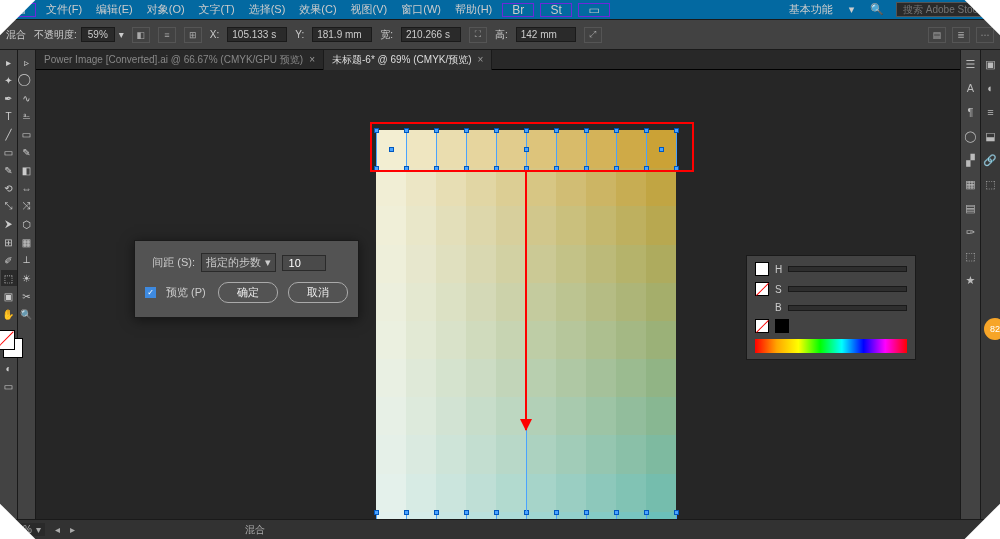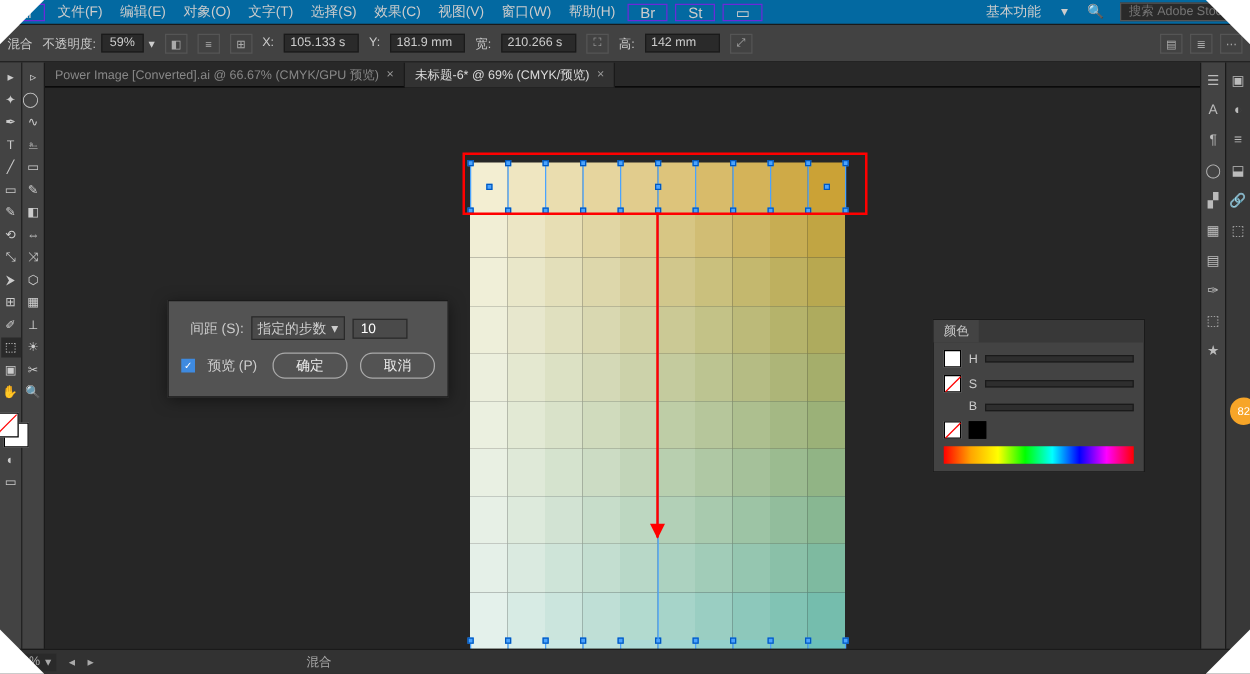--- a/index.html
+++ b/index.html
@@ -367,23 +367,20 @@
         <div class="dlg-buttons">
           <span class="chk">✓</span>
           <span>预览 (P)</span>
           <button class="pill" style="margin-left:auto">确定</button>
           <button class="pill">取消</button>
         </div>
       </div>
     </div>
 
     <div class="color-panel">
-      <div class="cp-tab">
-          <span>颜色</span>
-        </div>
       <div class="cp-body">
         <div class="cp-row">
           <div class="sw"></div>
           <span>H</span>
           <div class="slider"></div>
         </div>
         <div class="cp-row">
           <div class="sw none"></div>
           <span>S</span>
           <div class="slider"></div>

